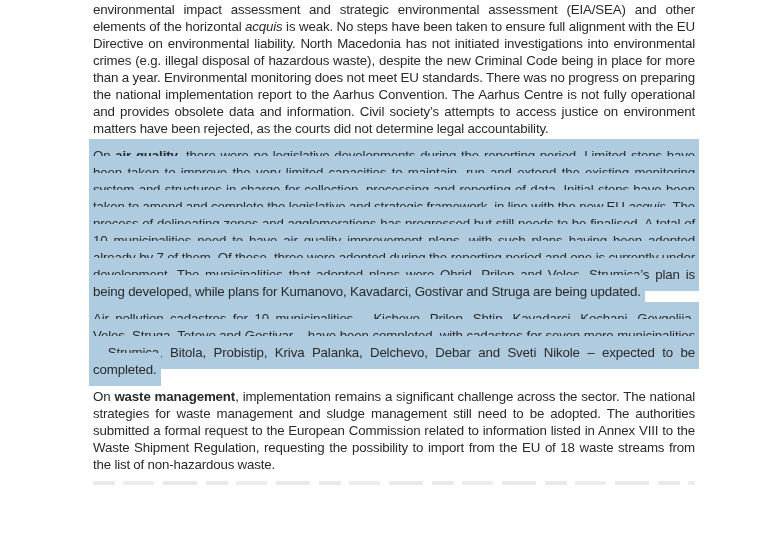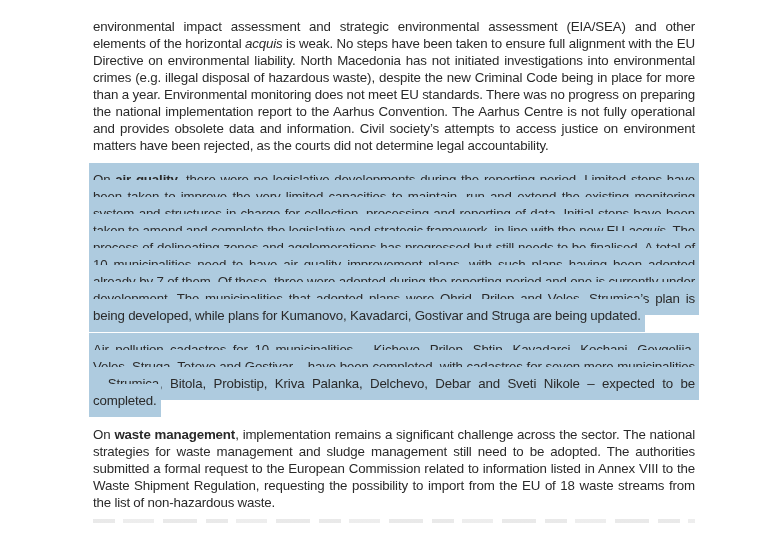--- a/index.html
+++ b/index.html
@@ -18,21 +18,21 @@
   }
   .page {
     width: 780px;
     height: 538px;
     padding: 1px 85px 0 93px;
     overflow: hidden;
     background: var(--bg);
     font-family: "Liberation Sans", "DejaVu Sans", sans-serif;
   }
   .text-block p {
-    margin: 17px 0 10px 0;
+    margin: 0 0 10px 0;
     font-size: 13.3px;
     line-height: 17px;
     letter-spacing: -0.15px;
     word-spacing: -0.2px;
     color: var(--text-color);
     text-align: justify;
   }
   .bold { font-weight: bold; }
   .italic { font-style: italic; }
   .hl {

